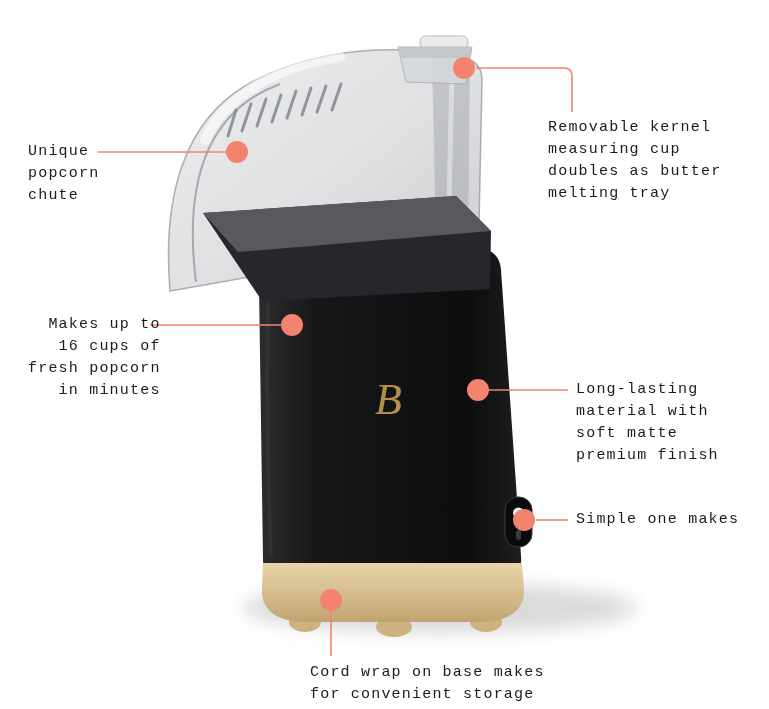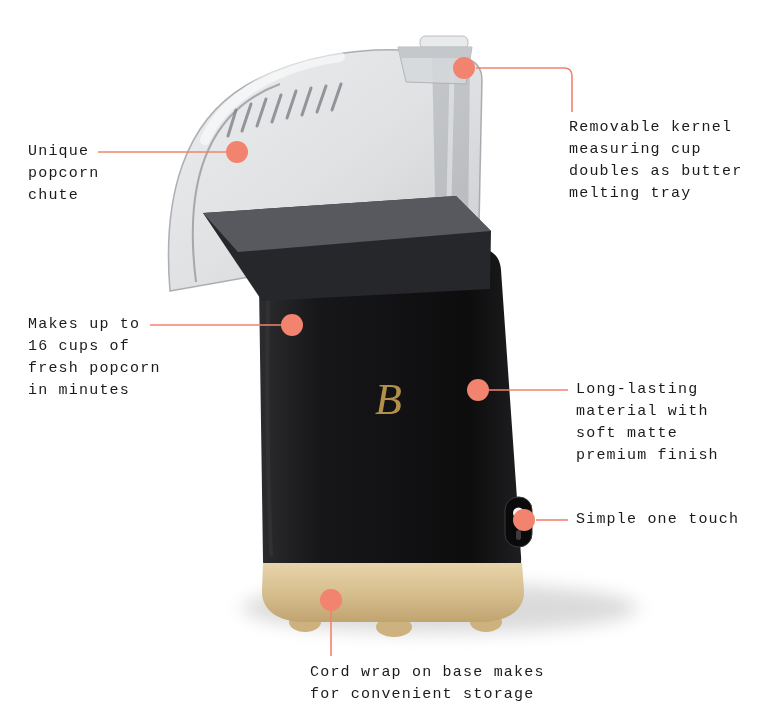--- a/index.html
+++ b/index.html
@@ -131,33 +131,33 @@
       <circle cx="478" cy="390" r="11" fill="#f2836e"></circle>
       <circle cx="524" cy="520" r="11" fill="#f2836e"></circle>
       <circle cx="331" cy="600" r="11" fill="#f2836e"></circle>
     </g>
   </svg>
 
   <div class="callout" style="left:28px;  top:141px;">Unique
 popcorn
 chute</div>
 
-  <div class="callout" style="left:569px; top:117px;">Removable kernel
+  <div class="callout" style="left:548px; top:117px;">Removable kernel
 measuring cup
 doubles as butter
 melting tray</div>
 
-  <div class="callout" style="left:28px;  top:314px;">Makes up to
+  <div class="callout" style="left:28px;  top:314px;text-align:right;">Makes up to
 16 cups of
 fresh popcorn
 in minutes</div>
 
   <div class="callout" style="left:576px; top:379px;">Long-lasting
 material with
 soft matte
 premium finish</div>
 
-  <div class="callout" style="left:576px; top:509px;">Simple one touch</div>
+  <div class="callout" style="left:576px; top:509px;">Simple one makes</div>
 
   <div class="callout" style="left:310px; top:662px;">Cord wrap on base makes
 for convenient storage</div>
 
 </div>
 
 </body></html>

